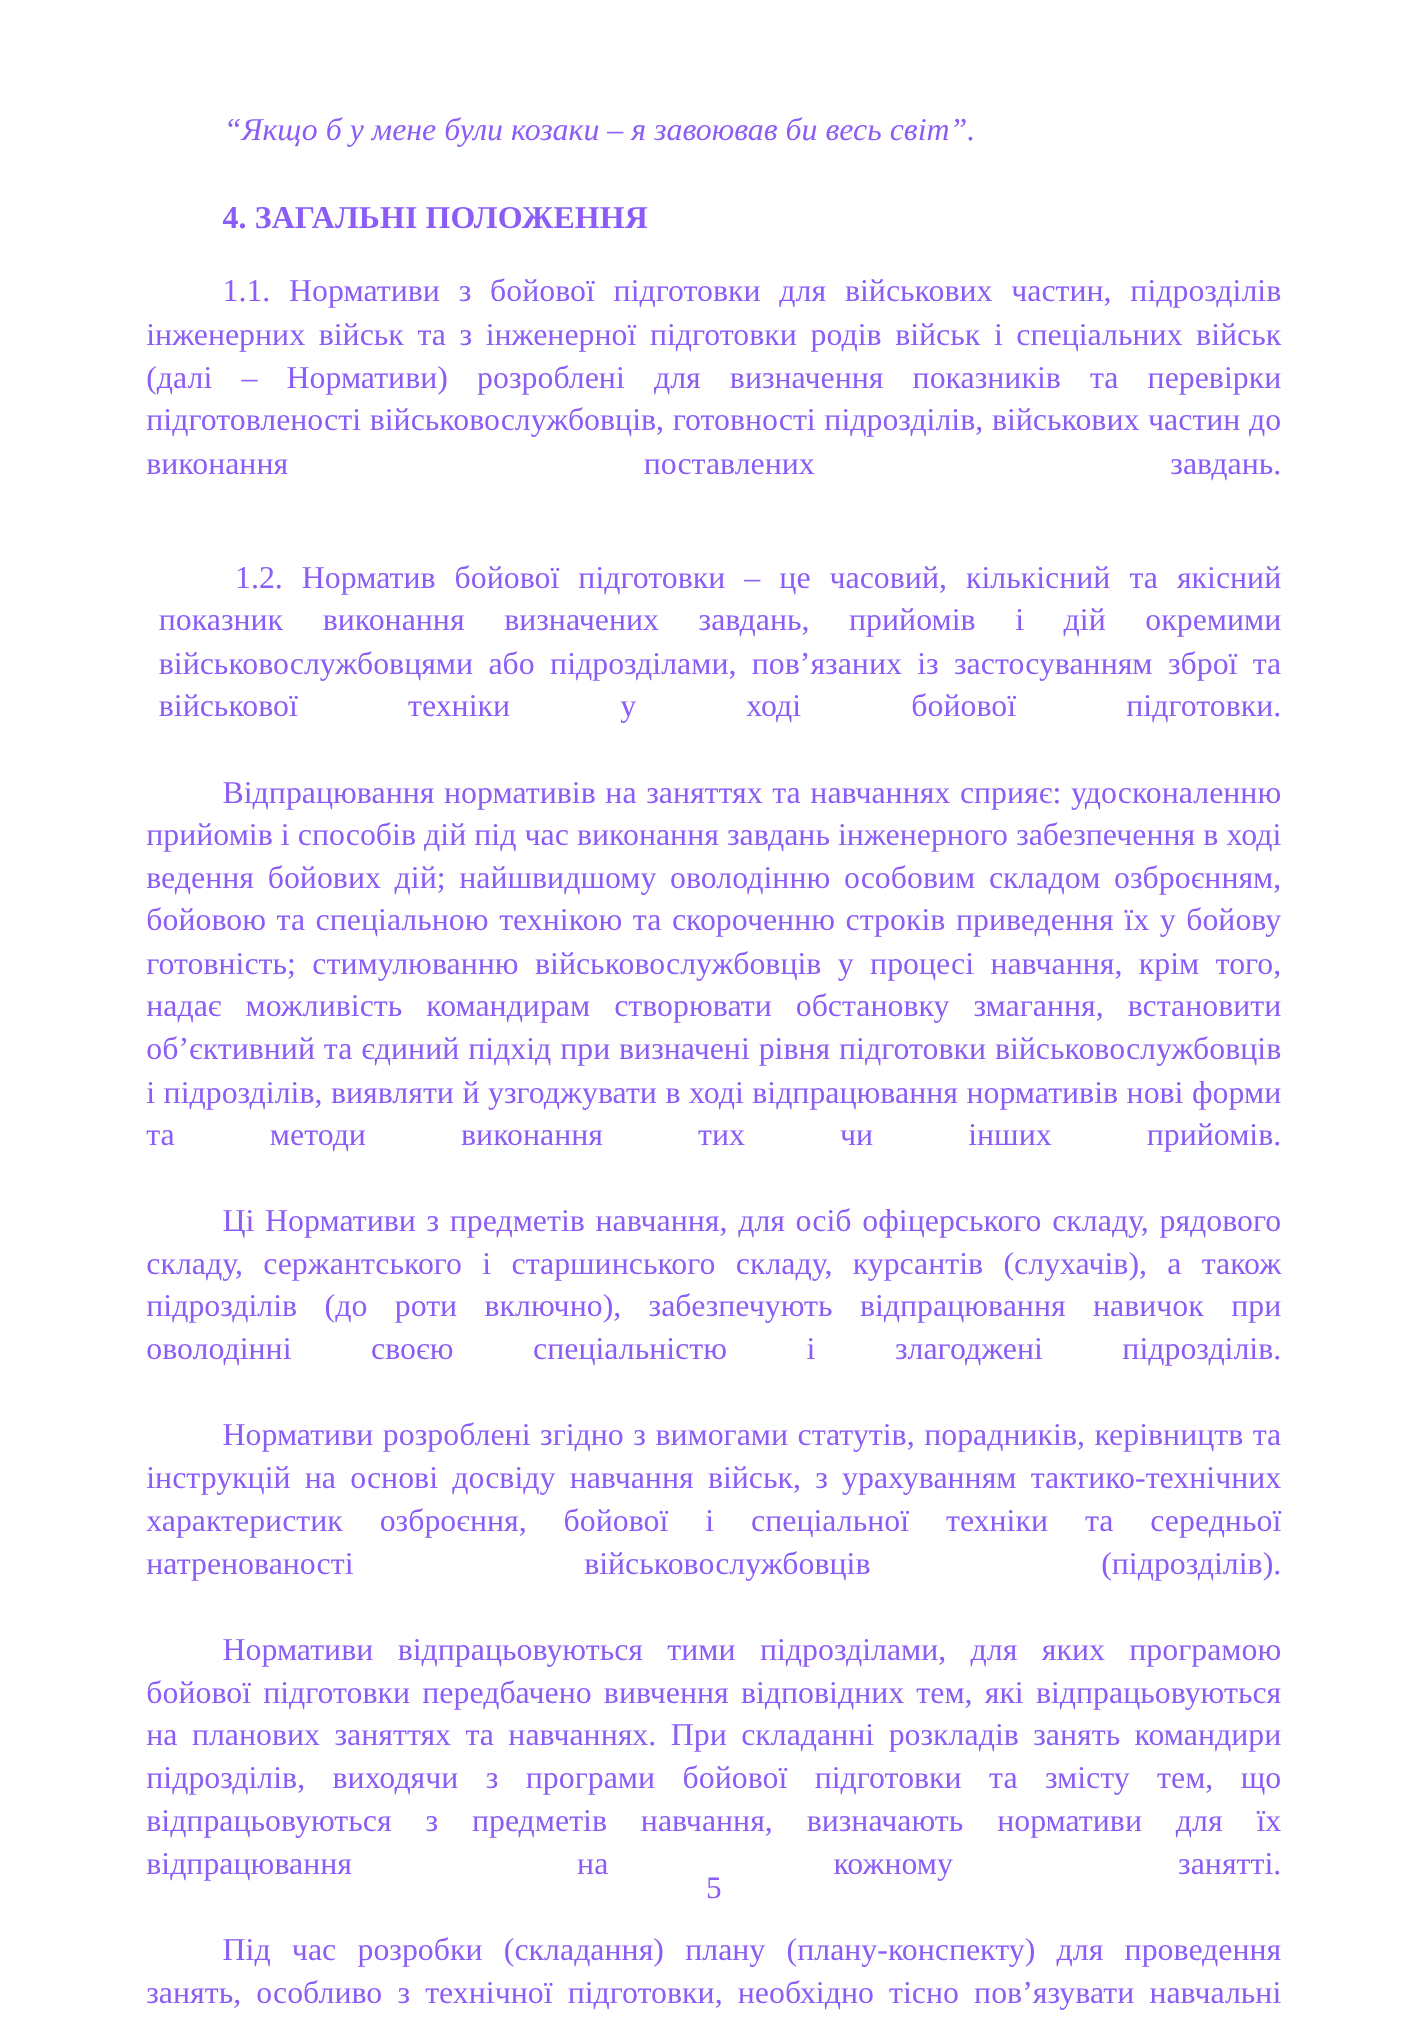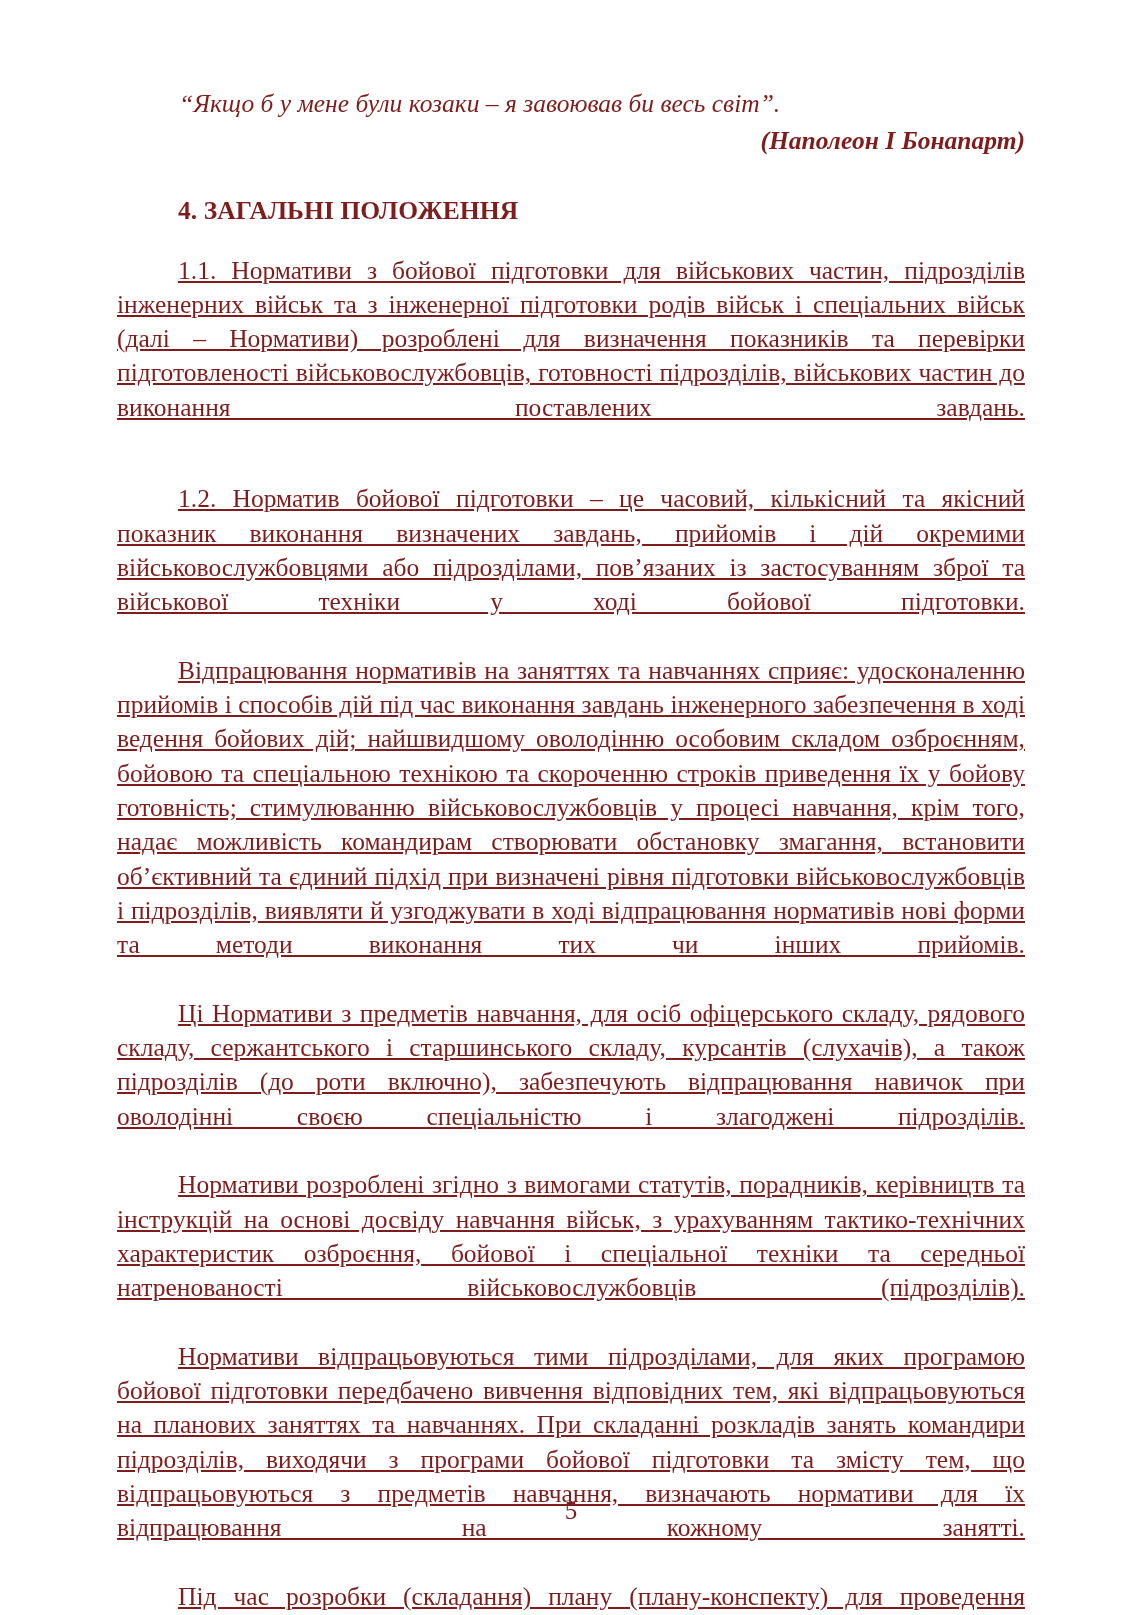--- a/index.html
+++ b/index.html
@@ -9,21 +9,21 @@
     background: #ffffff;
   }
   .page {
     position: relative;
     width: 1142px;
     height: 1615px;
     background: #ffffff;
     margin: 0 auto;
     overflow: hidden;
     font-family: "Liberation Serif", "DejaVu Serif", serif;
-    color: #7f1d1d;
+    color: #8b5cf6;
     -webkit-font-smoothing: antialiased;
   }
   .content {
     position: absolute;
     left: 117px;
     top: 86px;
     width: 908px;
   }
 
   
@@ -60,24 +60,23 @@
 
   
   .para {
     font-size: 25.5px;
     line-height: 1.345;
     text-align: justify;
     text-justify: inter-word;
     margin: 0;
     text-indent: 61px;
     hyphens: none;
-    text-decoration: underline;
   }
   .para.gap-lg { margin-top: 26px; }
-  .para.gap-md { margin-top: 23px; }
+  .para.gap-md { margin-top: 23px; margin-left: 10px; }
   .para.gap-sm { margin-top: 0px; }
   .para:last-child { margin-bottom: 0; }
 
   
   .para::after {
     content: "";
     display: inline-block;
     width: 100%;
   }
 
@@ -94,21 +93,20 @@
 </style>
 </head>
 <body>
 
 <div class="page">
 
   <div class="content">
 
     <div class="epigraph">
       <span class="epigraph-quote">“Якщо б у мене були козаки – я завоював би весь світ”.</span>
-      <span class="epigraph-author">(Наполеон I Бонапарт)</span>
     </div>
 
     <h1 class="section-heading">4. ЗАГАЛЬНІ ПОЛОЖЕННЯ</h1>
 
     <p class="para gap-lg">1.1. Нормативи з бойової підготовки для військових частин, підрозділів інженерних військ та з інженерної підготовки родів військ і спеціальних військ (далі – Нормативи) розроблені для визначення показників та перевірки підготовленості військовослужбовців, готовності підрозділів, військових частин до виконання поставлених завдань.</p>
 
     <p class="para gap-md">1.2. Норматив бойової підготовки – це часовий, кількісний та якісний показник виконання визначених завдань, прийомів і дій окремими військовослужбовцями або підрозділами, пов’язаних із застосуванням зброї та військової техніки у ході бойової підготовки.</p>
 
     <p class="para gap-sm">Відпрацювання нормативів на заняттях та навчаннях сприяє: удосконаленню прийомів і способів дій під час виконання завдань інженерного забезпечення в ході ведення бойових дій; найшвидшому оволодінню особовим складом озброєнням, бойовою та спеціальною технікою та скороченню строків приведення їх у бойову готовність; стимулюванню військовослужбовців у процесі навчання, крім того, надає можливість командирам створювати обстановку змагання, встановити об’єктивний та єдиний підхід при визначені рівня підготовки військовослужбовців і підрозділів, виявляти й узгоджувати в ході відпрацювання нормативів нові форми та методи виконання тих чи інших прийомів.</p>
 

